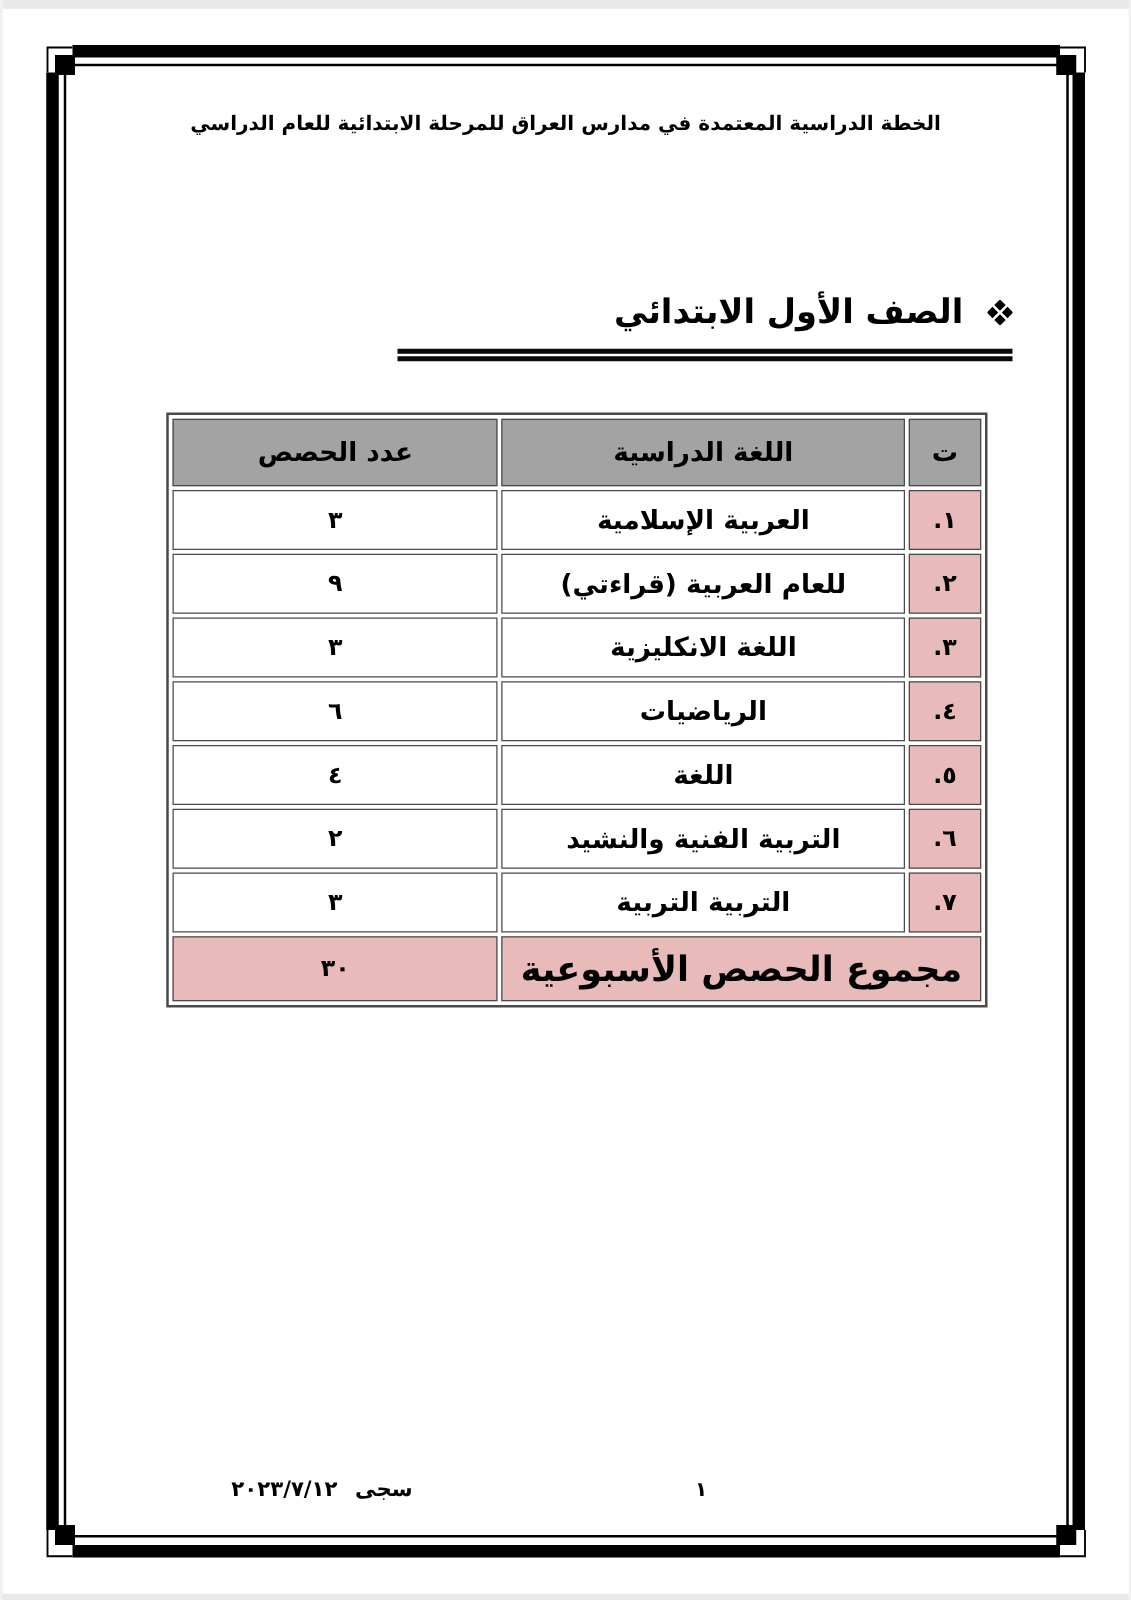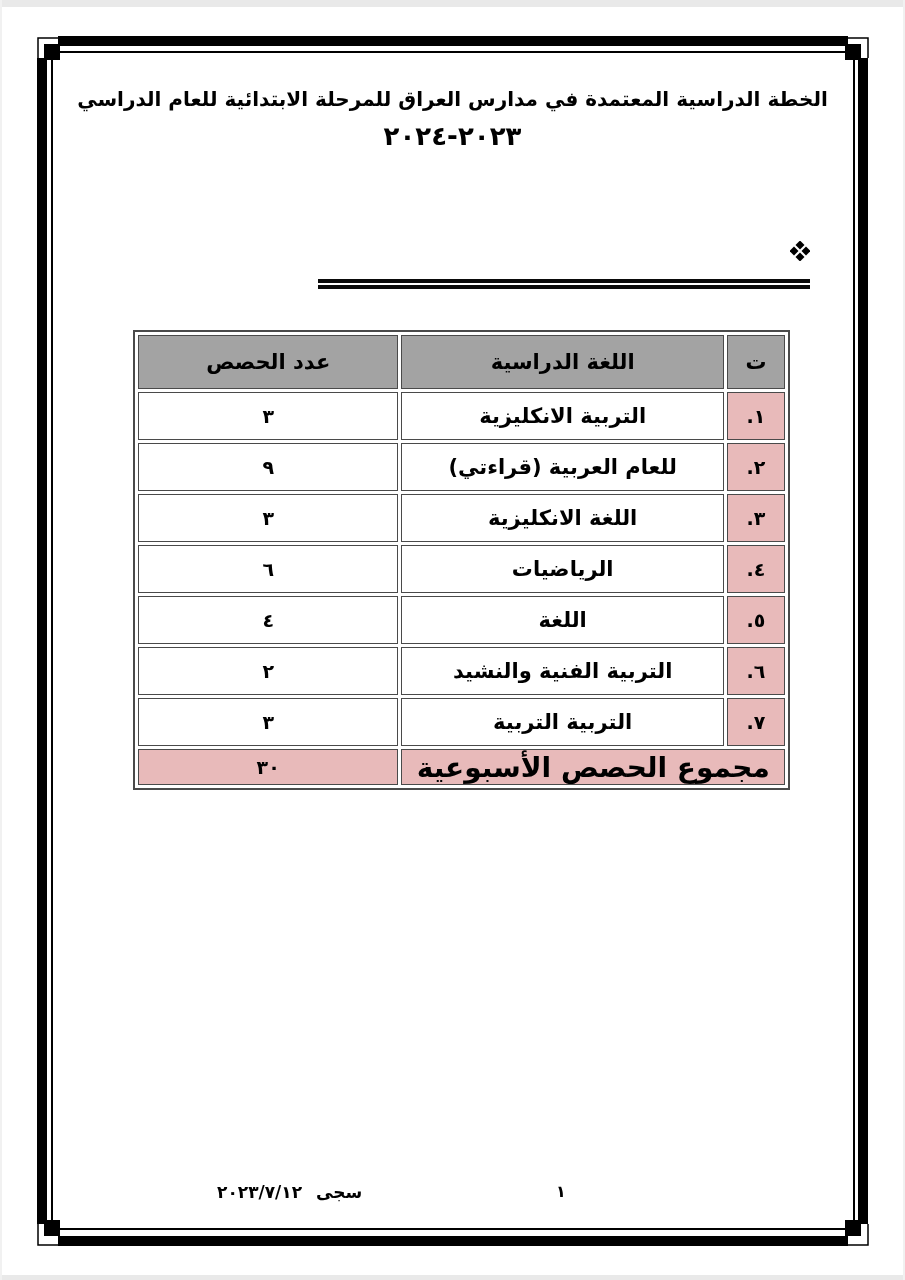--- a/index.html
+++ b/index.html
@@ -26,21 +26,21 @@
 
   .title-block {
     position: absolute;
     left: 70px;
     right: 70px;
     top: 80px;
     text-align: center;
     direction: rtl;
   }
   .title-line1, .title-line3 {
-    font-size: 20px;
+    font-size: 16px;
     line-height: 38px;
   }
   .title-line2 {
     font-size: 26px;
     line-height: 36px;
     letter-spacing: 7px;
   }
 
   .section-heading {
     position: absolute;
@@ -96,34 +96,33 @@
     background: #a3a3a3;
   }
   table.study-plan td { height: 48px; background: #ffffff; }
   table.study-plan td.c-idx {
     background: #e8baba;
     font-size: 19px;
   }
   table.study-plan td.c-sub { font-size: 21px; }
   table.study-plan td.c-cnt { font-size: 19px; }
   table.study-plan tfoot td {
-    height: 36px;
+    height: 52px;
     background: #e8baba;
   }
   table.study-plan tfoot td.t-label { font-size: 28px; }
   table.study-plan tfoot td.t-value { font-size: 19px; }
 
   .footer-signature {
     position: absolute;
     left: 185px;
     top: 1182px;
     direction: rtl;
     font-size: 17px;
     white-space: nowrap;
-    margin-left: 32px;
   }
   .footer-signature .sig-date { margin-right: 8px; }
   .page-number {
     position: absolute;
     left: 556px;
     top: 1182px;
     font-size: 16px;
   }
 </style>
 </head>
@@ -149,52 +148,52 @@
   <rect x="52" y="52" width="802" height="1177" fill="none" stroke="#000" stroke-width="2"></rect>
 
   <polyline points="38,58 38,38 58,38" fill="none" stroke="#000" stroke-width="1.5"></polyline>
   <polyline points="848,38 868,38 868,58" fill="none" stroke="#000" stroke-width="1.5"></polyline>
   <polyline points="38,1224 38,1245 58,1245" fill="none" stroke="#000" stroke-width="1.5"></polyline>
   <polyline points="868,1224 868,1245 848,1245" fill="none" stroke="#000" stroke-width="1.5"></polyline>
 </svg>
 
 <header class="title-block">
   <div class="title-line1">الخطة الدراسية المعتمدة في مدارس العراق للمرحلة الابتدائية للعام الدراسي</div>
-  <div class="title-line2">٢٠٢٣-٢٠٢٤</div>
 </header>
 
 <div class="section-heading">
   <span class="bullet-icon">
     <svg width="20" height="20" viewBox="0 0 20 20" aria-hidden="true">
       <rect x="6.8" y="0.8" width="6.4" height="6.4" transform="rotate(45 10 4)" fill="#000"></rect>
       <rect x="0.8" y="6.8" width="6.4" height="6.4" transform="rotate(45 4 10)" fill="#000"></rect>
       <rect x="12.8" y="6.8" width="6.4" height="6.4" transform="rotate(45 16 10)" fill="#000"></rect>
       <rect x="6.8" y="12.8" width="6.4" height="6.4" transform="rotate(45 10 16)" fill="#000"></rect>
     </svg>
   </span>
+  <span>الصف الأول الابتدائي</span>
 </div>
 <div class="double-rule"></div>
 
 <table class="study-plan" dir="rtl">
   <colgroup>
     <col style="width:58px">
     <col style="width:322px">
     <col style="width:260px">
   </colgroup>
   <thead>
     <tr>
       <th>ت</th>
       <th>اللغة الدراسية</th>
       <th>عدد الحصص</th>
     </tr>
   </thead>
   <tbody>
       <tr>
         <td class="c-idx">١.</td>
-        <td class="c-sub">التربية الانكليزية</td>
+        <td class="c-sub">العربية الإسلامية</td>
         <td class="c-cnt">٣</td>
       </tr>
       <tr>
         <td class="c-idx">٢.</td>
         <td class="c-sub">للعام العربية (قراءتي)</td>
         <td class="c-cnt">٩</td>
       </tr>
       <tr>
         <td class="c-idx">٣.</td>
         <td class="c-sub">اللغة الانكليزية</td>

